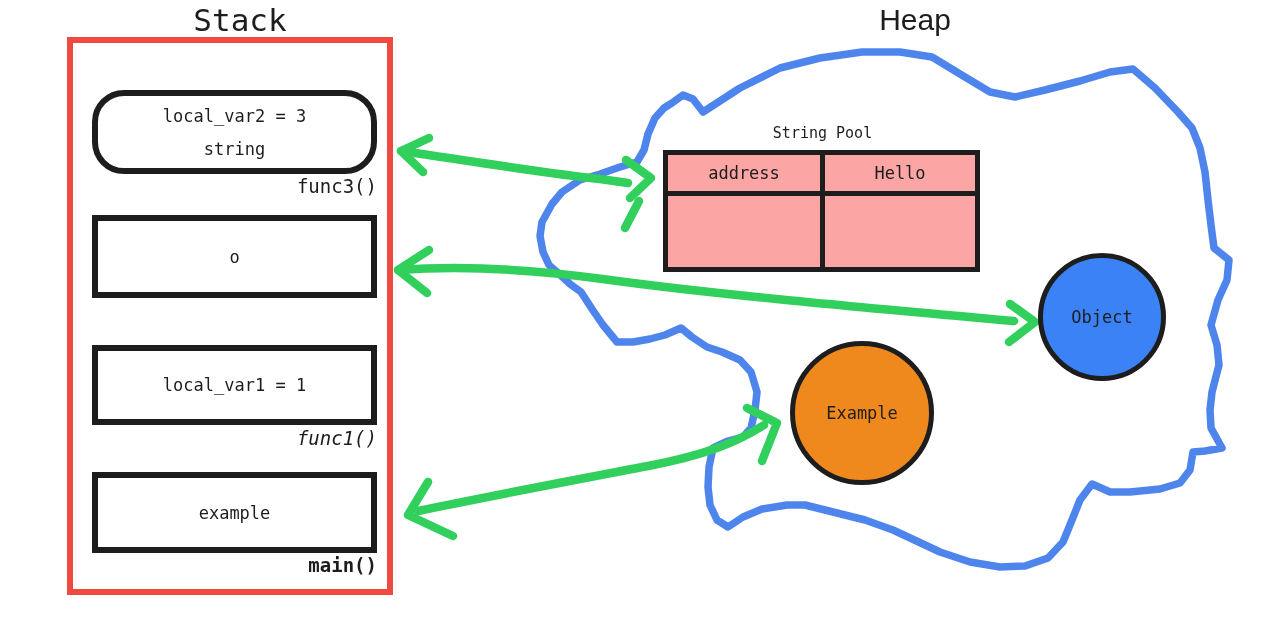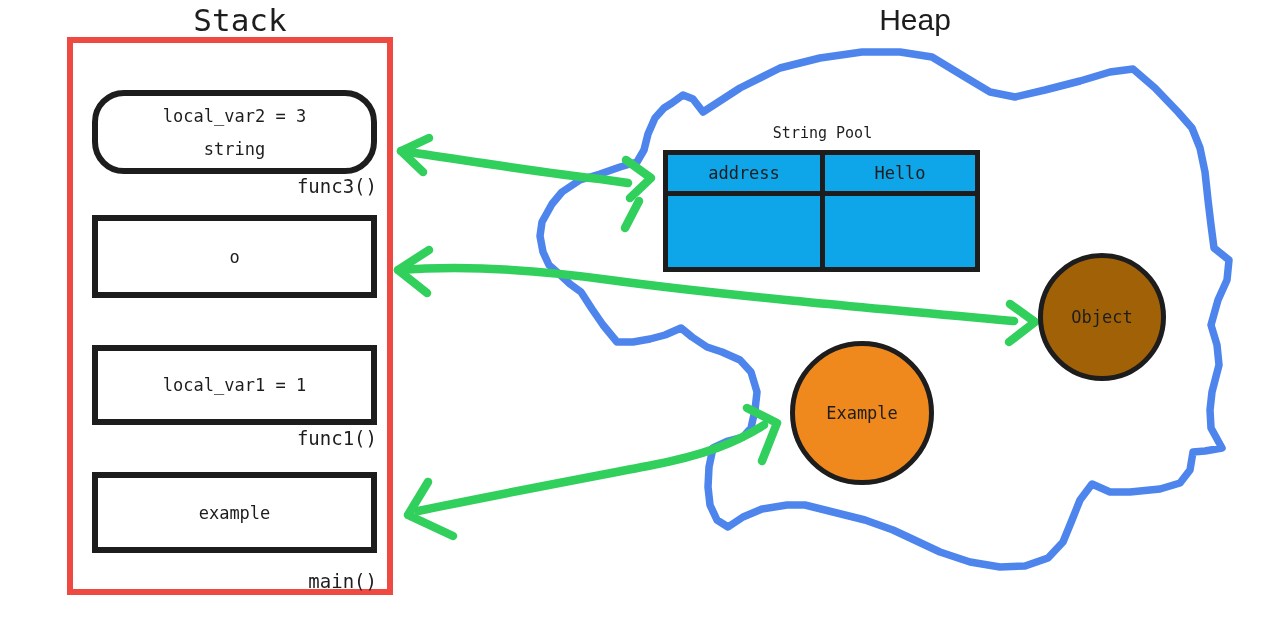--- a/index.html
+++ b/index.html
@@ -43,21 +43,21 @@
     text-align:right;font-size:19px;line-height:24px;
   }
 
   
   .pool-title{
     left:690px;top:120px;width:265px;height:26px;
     text-align:center;font-size:15px;line-height:26px;
   }
   .pool-table{
     left:663px;top:150px;width:317px;height:122px;
-    border:5px solid #1d1d1d;background:#0ea5e9;
+    border:5px solid #1d1d1d;background:#fca5a5;
     display:grid;grid-template-columns:157px 1fr;grid-template-rows:41px 1fr;
   }
   .pool-cell{
     box-sizing:border-box;
     display:flex;align-items:center;justify-content:center;
     font-size:17px;
   }
   .pool-cell.c0{border-right:5px solid #1d1d1d;}
   .pool-cell.r0{border-bottom:5px solid #1d1d1d;}
 
@@ -121,37 +121,37 @@
   </div>
   <div class="abs frame-caption" style="top:174px;">func3()</div>
 
   <div class="abs frame-box" style="top:215px;height:83px;">
     <span>o</span>
   </div>
 
   <div class="abs frame-box" style="top:345px;height:80px;">
     <span>local_var1 = 1</span>
   </div>
-  <div class="abs frame-caption" style="top:426px;">func1()</div>
+  <div class="abs frame-caption" style="top:426px;font-style:italic;">func1()</div>
 
   <div class="abs frame-box" style="top:472px;height:81px;">
     <span>example</span>
   </div>
-  <div class="abs frame-caption" style="top:569px;">main()</div>
+  <div class="abs frame-caption" style="top:553px;font-weight:bold;">main()</div>
 
   <div class="abs heap-title">Heap</div>
 
   <div class="abs pool-title">String Pool</div>
   <div class="abs pool-table">
     <div class="pool-cell c0 r0">address</div>
     <div class="pool-cell r0">Hello</div>
     <div class="pool-cell c0"></div>
     <div class="pool-cell"></div>
   </div>
 
-  <div class="abs heap-circle circle-object" style="background: #a16207;">
+  <div class="abs heap-circle circle-object" style="background: #3b82f6;">
     <span>Object</span>
   </div>
   <div class="abs heap-circle circle-example" style="background: rgb(240, 137, 29);">
     <span>Example</span>
   </div>
 
 </div>
 
 </body></html>

